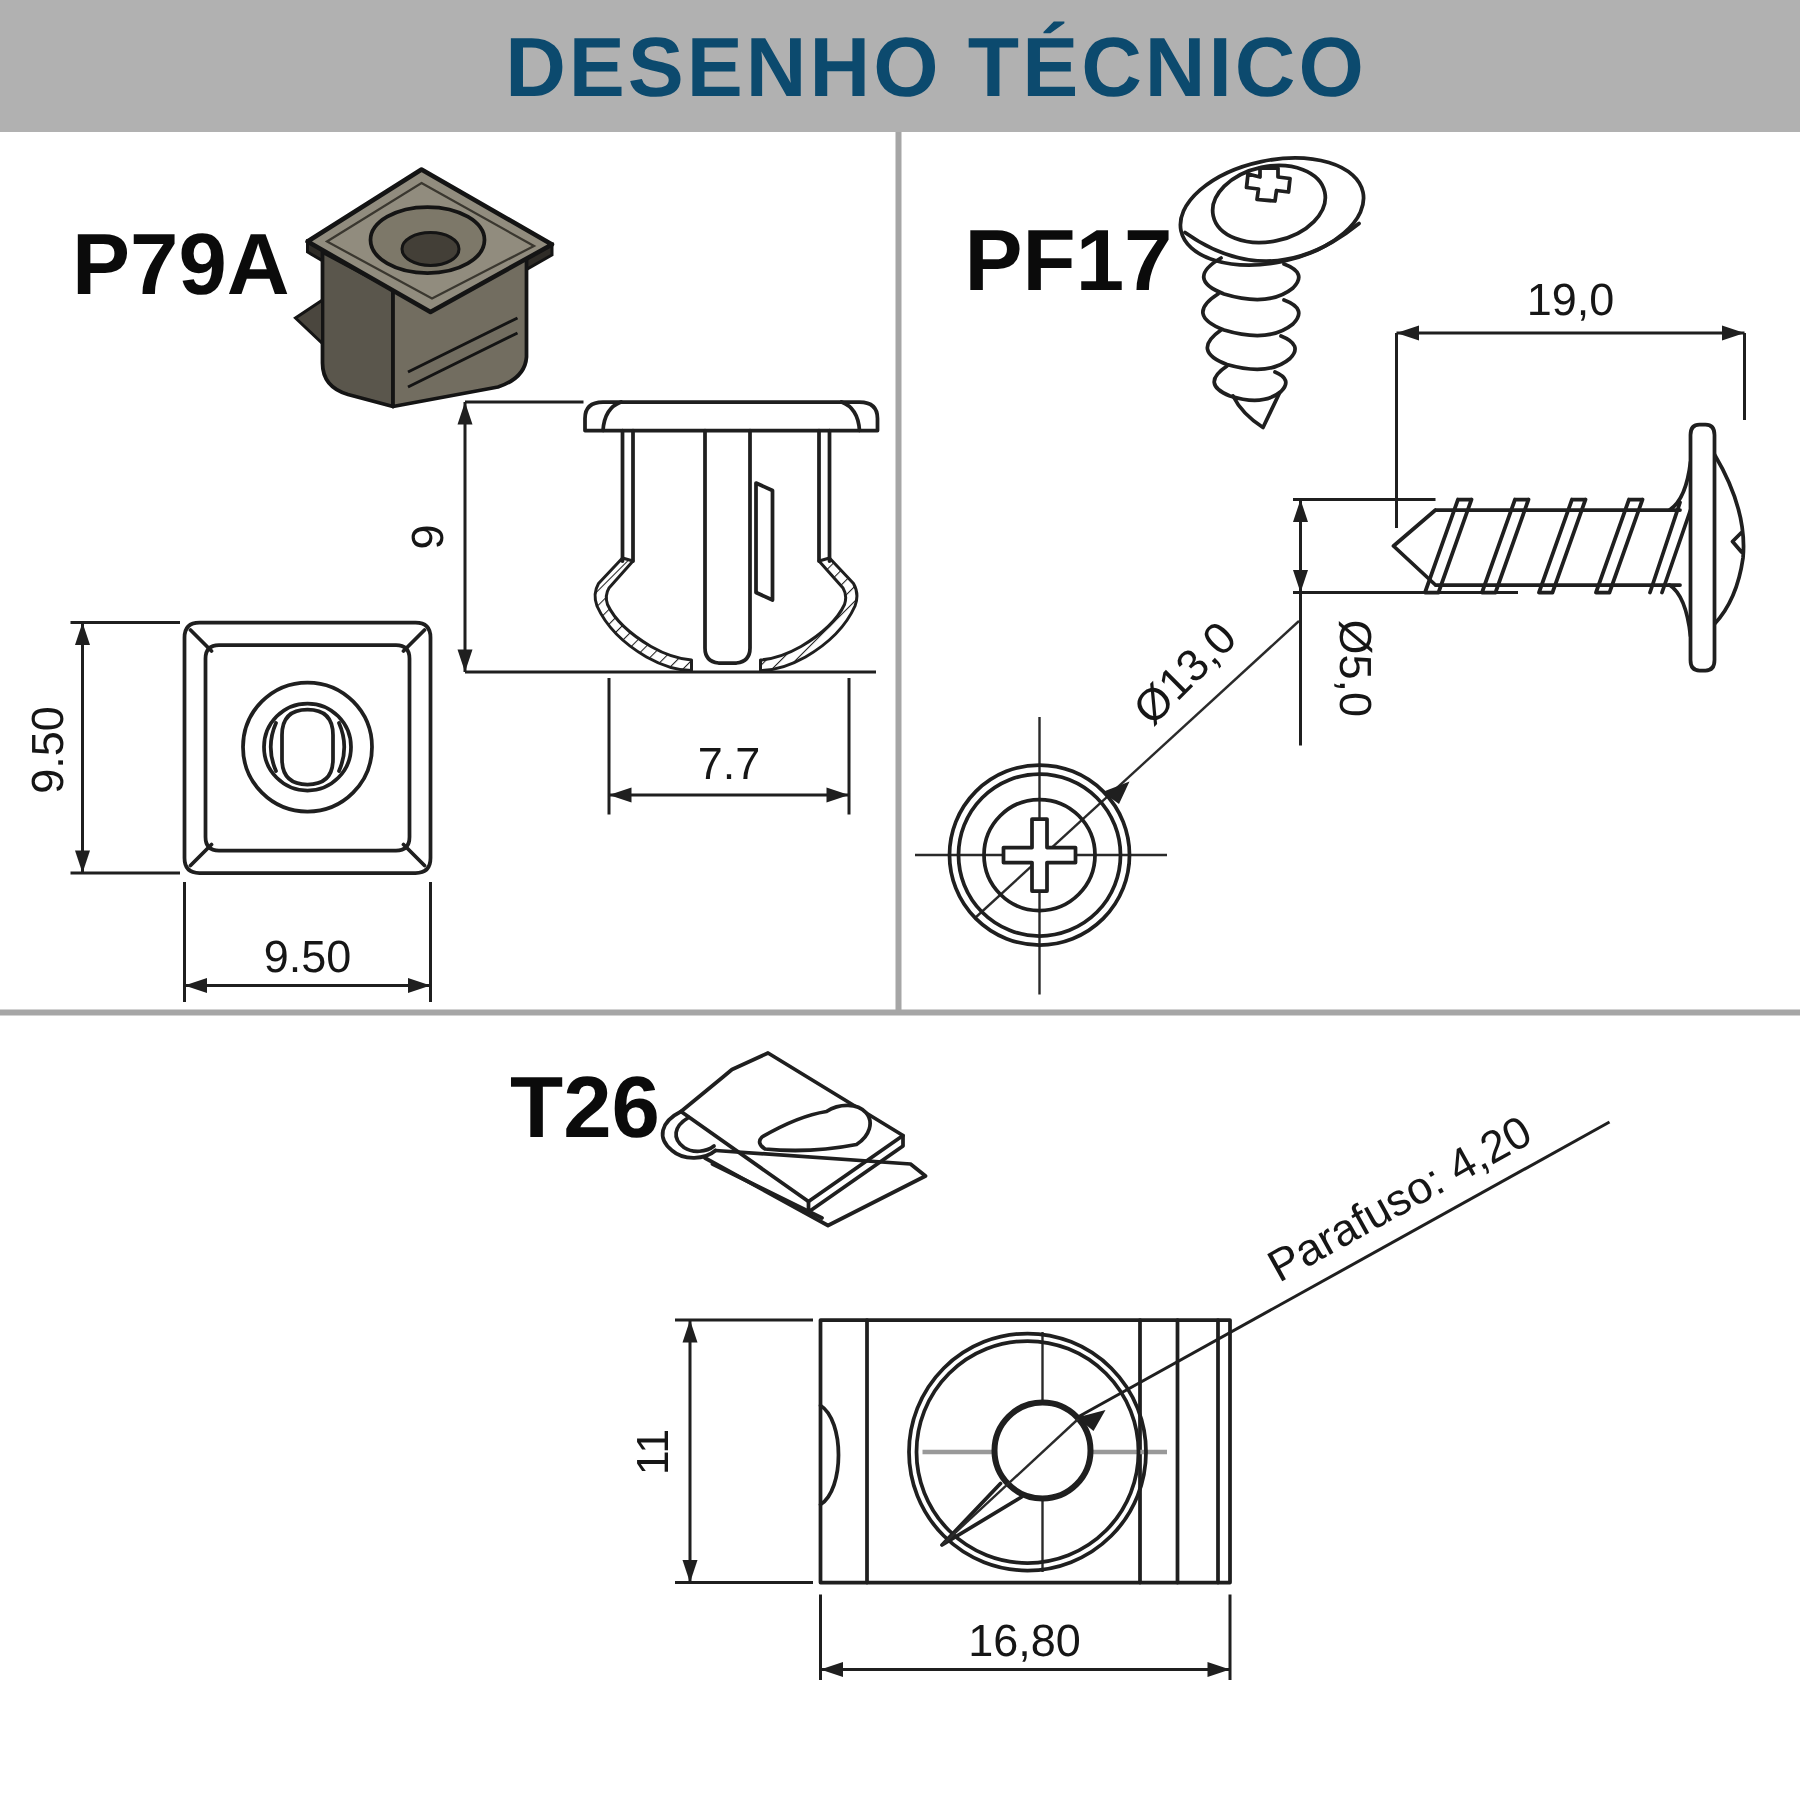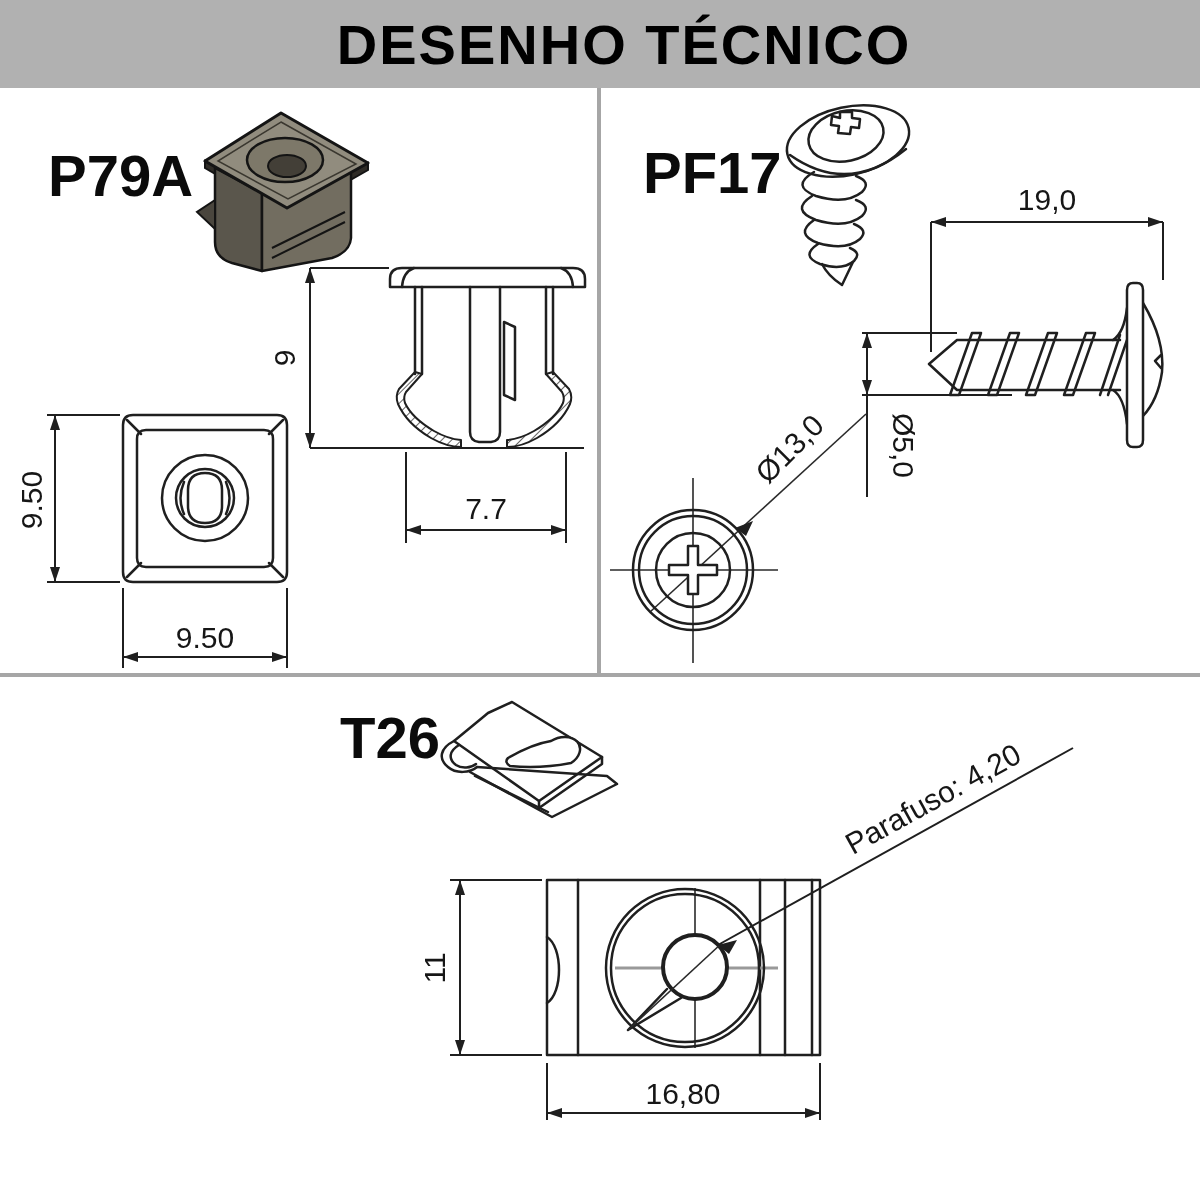--- a/index.html
+++ b/index.html
@@ -1,20 +1,20 @@
 <!DOCTYPE html>
 <html><head>
 <meta charset="utf-8">
 <style>
   html,body{margin:0;padding:0;background:#ffffff;}
   body{width:1200px;height:1200px;position:relative;overflow:hidden;
        font-family:"Liberation Sans",sans-serif;}
   .banner{position:absolute;left:0;top:0;width:1200px;height:88px;background:#b1b1b1;
           display:flex;align-items:center;justify-content:center;}
-  .banner .title{font-size:56px;font-weight:bold;letter-spacing:2px;color:#000000;margin-left:48px;}
+  .banner .title{font-size:56px;font-weight:bold;letter-spacing:2px;color:#0c4a6e;margin-left:48px;}
   .divider-v{position:absolute;left:597px;top:88px;width:4px;height:587px;background:#a6a6a6;}
   .divider-h{position:absolute;left:0;top:673px;width:1200px;height:4px;background:#a6a6a6;}
   svg{position:absolute;}
   #svg-p79a{left:0;top:88px;}
   #svg-pf17{left:602px;top:88px;}
   #svg-t26{left:0;top:677px;}
   .ln{stroke:#1f1f1f;stroke-width:2.5;fill:none;stroke-linecap:round;stroke-linejoin:round;}
   .lnf{stroke:#1f1f1f;stroke-width:2.5;fill:#ffffff;stroke-linejoin:round;}
   .thin{stroke:#2a2a2a;stroke-width:1.6;fill:none;}
   .dimln{stroke:#1f1f1f;stroke-width:2;fill:none;}

